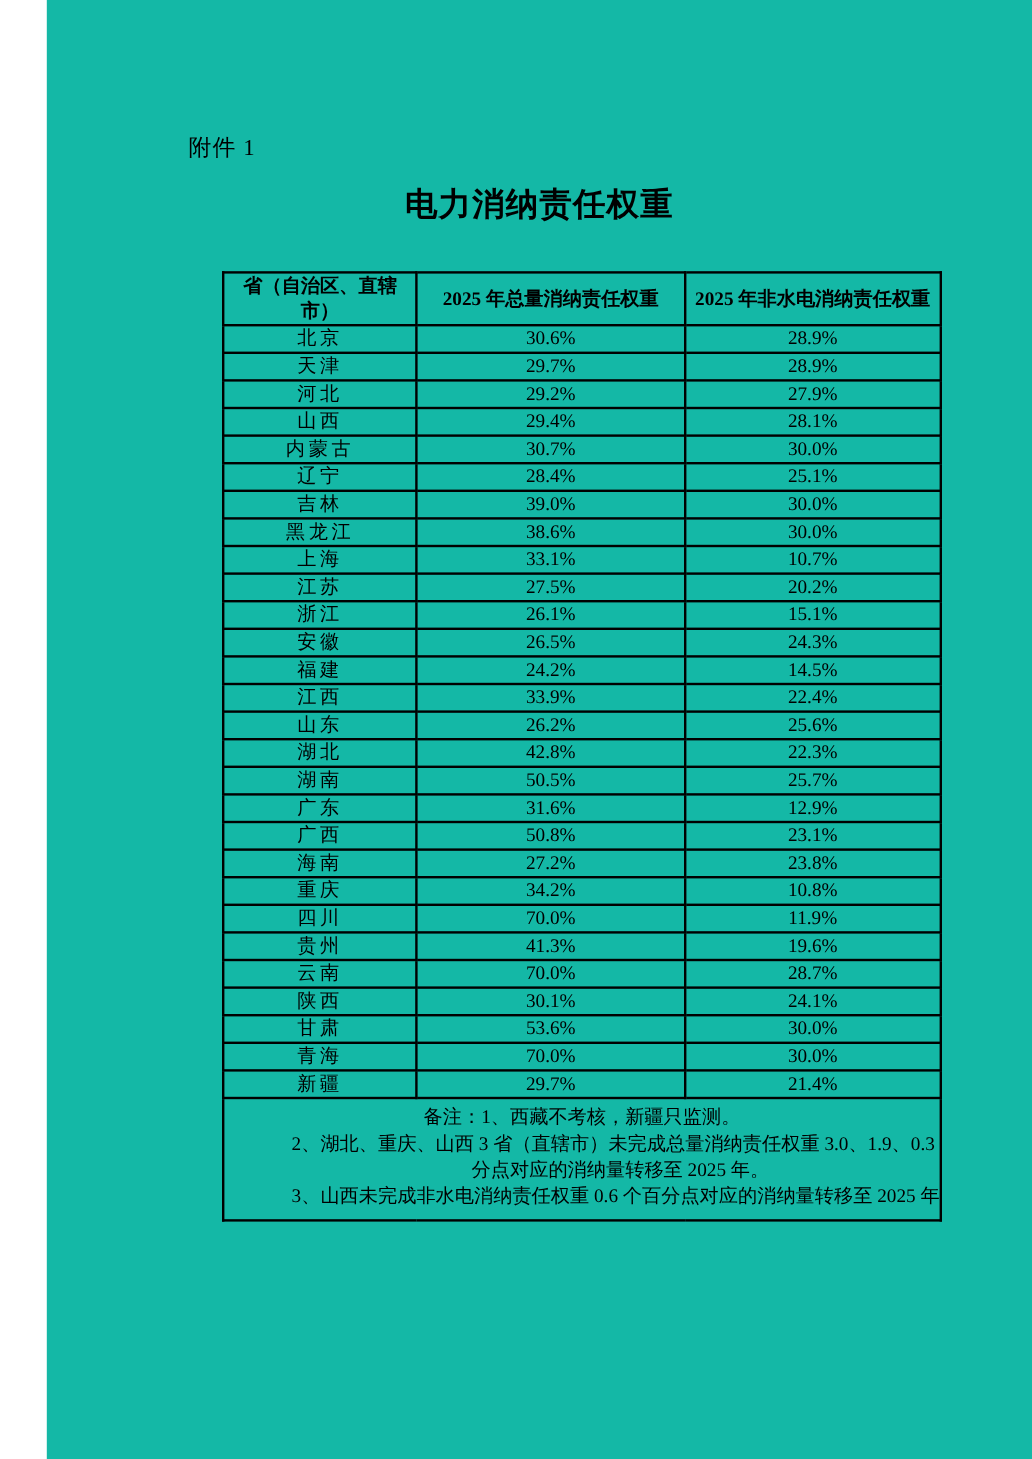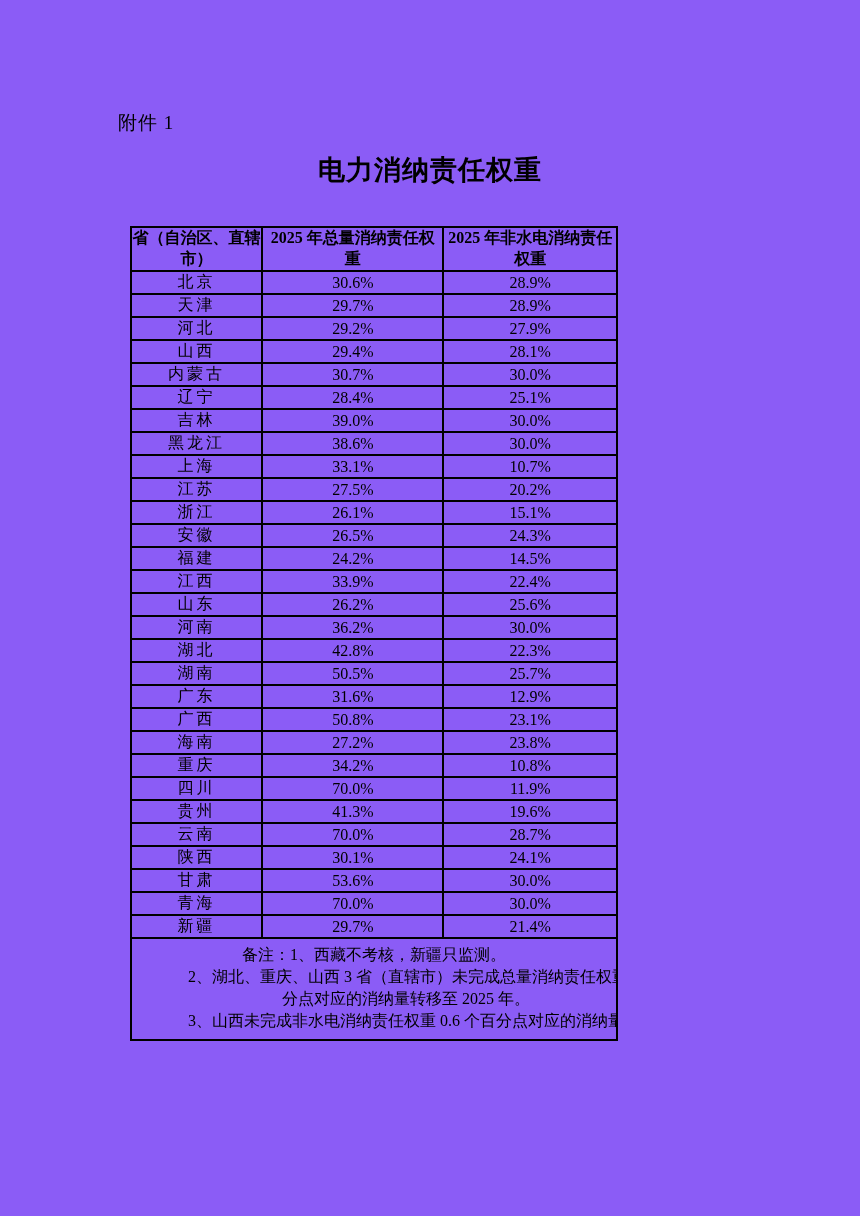--- a/index.html
+++ b/index.html
@@ -4,43 +4,43 @@
 <style>
   html, body { margin: 0; padding: 0; }
   body {
     width: 860px; height: 1216px;
     background: #ffffff;
     font-family: "Liberation Serif", "DejaVu Serif", serif;
     color: #000;
     position: relative;
     overflow: hidden;
   }
-  .page { position: absolute; inset: 0; background: #8b5cf6; }
+  .page { position: absolute; inset: 0; background: #14b8a6; margin-left: 39px; }
 
   .attachment-label {
     position: absolute;
     top: 110px; left: 118px;
     font-size: 19px;
     letter-spacing: 1px;
   }
 
   .doc-title {
     position: absolute;
     top: 150px; left: 0; width: 100%;
     text-align: center;
     font-size: 27px;
     font-weight: bold;
     line-height: 41px;
     letter-spacing: 1px;
   }
 
   table.weights {
     position: absolute;
-    top: 226px; left: 130px;
-    width: 488px;
+    top: 226px; left: 146px;
+    width: 600px;
     border-collapse: collapse;
     table-layout: fixed;
   }
   table.weights th, table.weights td {
     border: 2px solid #000;
     text-align: center;
     vertical-align: middle;
     padding: 0;
     overflow: hidden;
   }
@@ -162,25 +162,20 @@
           <td class="province">江西</td>
           <td>33.9%</td>
           <td>22.4%</td>
         </tr>
         <tr>
           <td class="province">山东</td>
           <td>26.2%</td>
           <td>25.6%</td>
         </tr>
         <tr>
-          <td class="province">河南</td>
-          <td>36.2%</td>
-          <td>30.0%</td>
-        </tr>
-        <tr>
           <td class="province">湖北</td>
           <td>42.8%</td>
           <td>22.3%</td>
         </tr>
         <tr>
           <td class="province">湖南</td>
           <td>50.5%</td>
           <td>25.7%</td>
         </tr>
         <tr>

